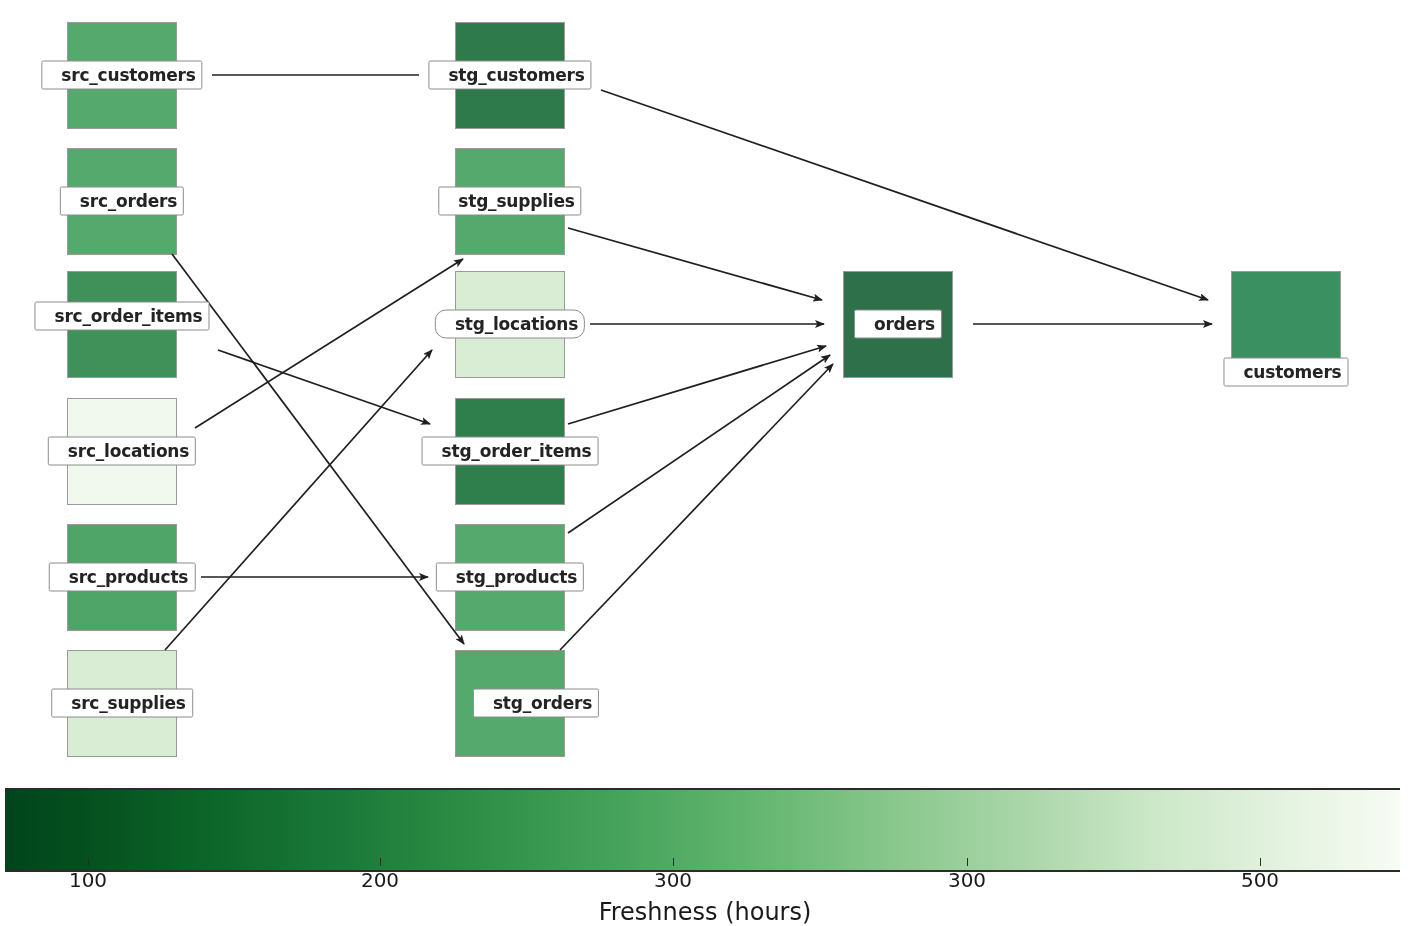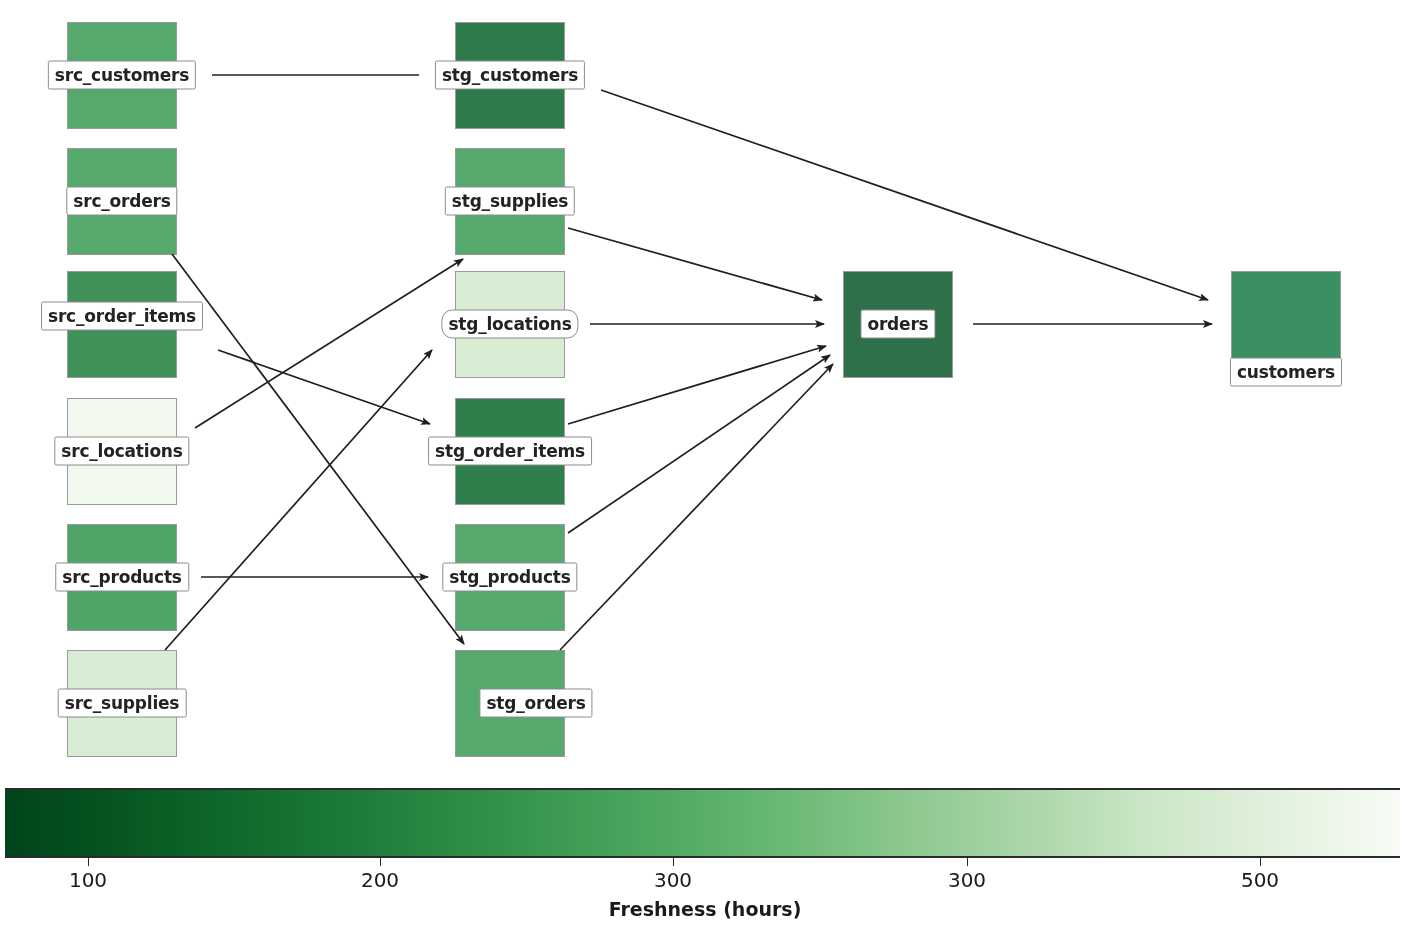--- a/index.html
+++ b/index.html
@@ -18,33 +18,33 @@
     border:1px solid #9a9a9a;
   }
 
   .node-label{
     position:absolute;
     box-sizing:border-box;
     transform:translate(-50%,-50%);
     background:#ffffff;
     border:1px solid #8c8c8c;
     border-radius:2px;
-    padding:3px 6px 4px 6px;
+    padding:3px 6px 4px 19px;
     font-size:17px;
     font-weight:bold;
     color:#232323;
     white-space:nowrap;
     line-height:20px;
     letter-spacing:-0.2px;
   }
 
   svg.edges{position:absolute;left:0;top:0;width:1410px;height:926px;pointer-events:none;}
 
   
-  #colorbar-wrap{position:absolute;left:5px;top:788px;width:1395px;height:70px;}
+  #colorbar-wrap{position:absolute;left:5px;top:788px;width:1395px;height:84px;}
   #colorbar{
     position:absolute;left:0;top:0;width:100%;height:100%;
     box-sizing:border-box;
     border-top:2px solid #2b2b2b;
     border-bottom:2px solid #2b2b2b;
     background:linear-gradient(to right,
       #00441b 0%,
       #05501f 6%,
       #0c6428 14%,
       #1a7938 24%,
@@ -62,23 +62,22 @@
   .cb-ticklabel{
     position:absolute;top:80px;
     transform:translateX(-50%);
     font-size:20px;color:#1a1a1a;
     font-family:"DejaVu Sans", sans-serif;
     white-space:nowrap;
   }
   #cb-axislabel{
     position:absolute;left:705px;top:898px;
     transform:translateX(-50%);
-    font-size:19px;color:#1a1a1a;
+    font-size:24px;color:#1a1a1a;
     white-space:nowrap;
-    font-weight:bold;
   }
 </style>
 </head>
 <body>
 
 <div id="stage">
 
   <div id="nodes-layer">
       <div class="node" style="left: 67px; top: 21.5px; width: 110px; height: 107px; background: rgb(85, 169, 109);"></div>
       <div class="node" style="left: 67px; top: 147.5px; width: 110px; height: 107px; background: rgb(85, 169, 109);"></div>

